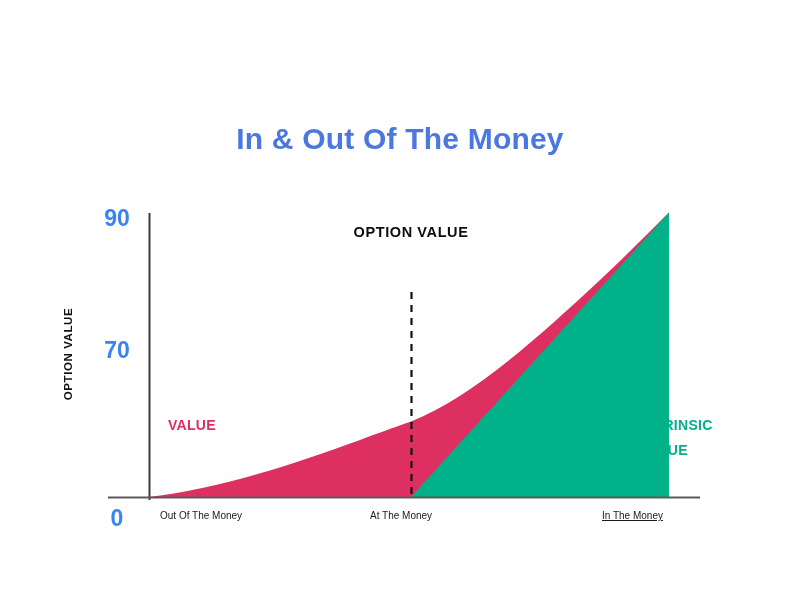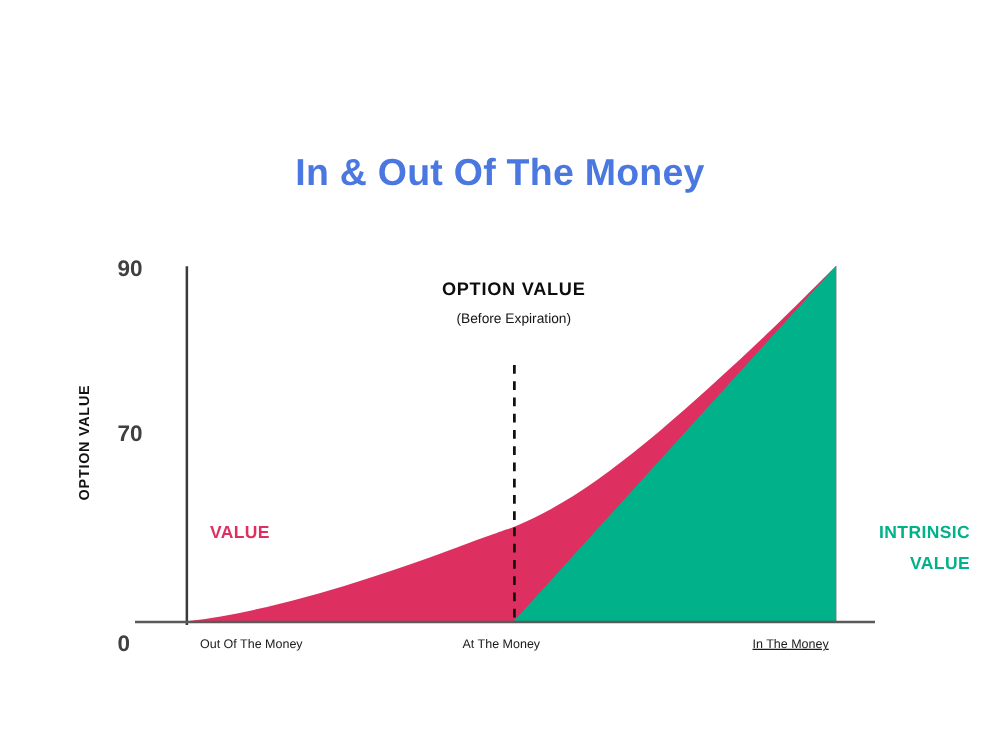--- a/index.html
+++ b/index.html
@@ -29,24 +29,24 @@
     color: #4a78e0;
     letter-spacing: 0.2px;
   }
   #plot-svg {
     position: absolute;
     left: 0;
     top: 0;
   }
   .axis-num {
     position: absolute;
-    font-size: 18px;
+    font-size: 23px;
     font-weight: bold;
-    color: #404040;
-    text-align: left;
+    color: #3b82f6;
+    text-align: center;
     width: 46px;
   }
   #ylabel-90 { left: 94px; top: 205px; }
   #ylabel-50 { left: 94px; top: 337px; }
   #ylabel-0  { left: 94px; top: 505px; }
   #yaxis-title {
     position: absolute;
     left: -12px;
     top: 348px;
     width: 160px;
@@ -96,21 +96,21 @@
     left: 168px;
     top: 413px;
     color: #de3060;
     text-align: left;
   }
   #intrinsic-label {
     left: 640px;
     top: 413px;
     width: 136px;
     color: #00b189;
-    text-align: right;
+    text-align: left;
   }
 </style>
 </head>
 <body>
 
 <div id="canvas">
 
   <div id="chart-title">In &amp; Out Of The Money</div>
 
   <svg id="plot-svg" width="800" height="600">
@@ -136,21 +136,20 @@
   <div class="axis-num" id="ylabel-0">0</div>
 
   <div id="yaxis-title">OPTION VALUE</div>
 
   <div class="xtick" id="xtick-0">Out Of The Money</div>
   <div class="xtick" id="xtick-1">At The Money</div>
   <div class="xtick" id="xtick-2">In The Money</div>
 
   <div id="annotation-block">
     <div id="annotation-title">OPTION VALUE</div>
-    <div id="annotation-sub">(Before Expiration)</div>
   </div>
 
   <div class="region-label" id="extrinsic-label">
     <div>VALUE</div>
   </div>
 
   <div class="region-label" id="intrinsic-label">
     <div>INTRINSIC</div>
     <div>VALUE</div>
   </div>

